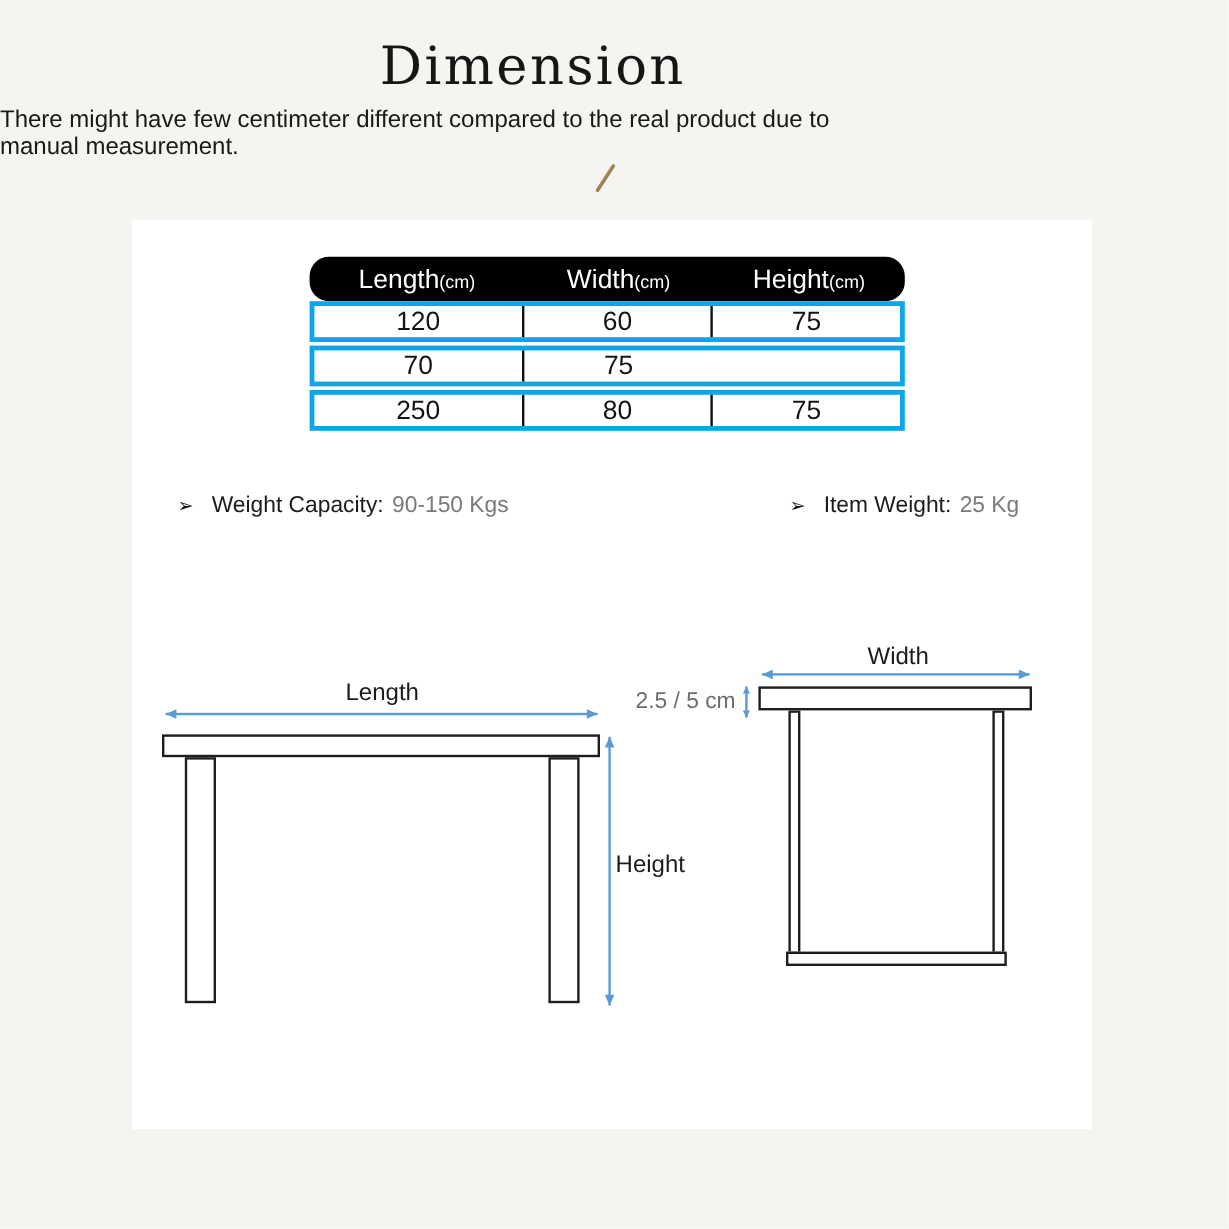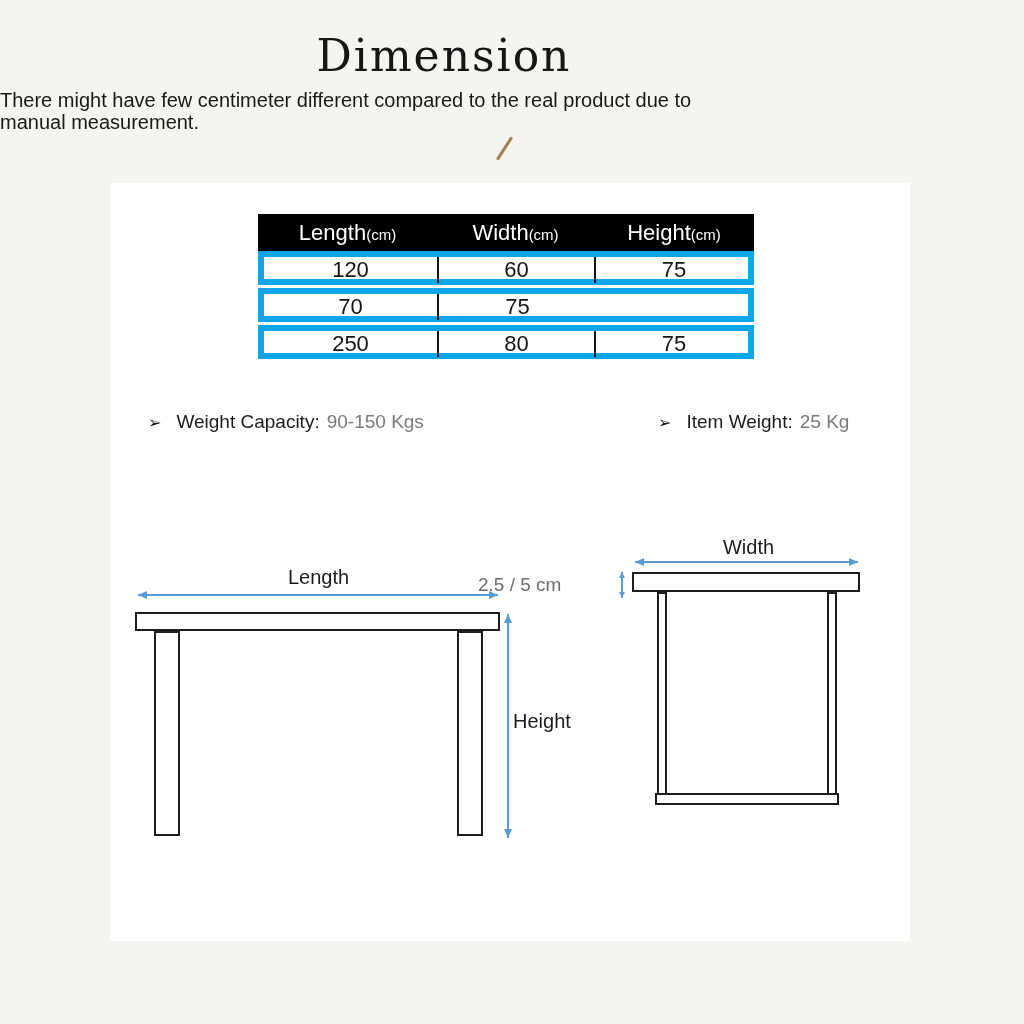--- a/index.html
+++ b/index.html
@@ -37,27 +37,28 @@
     position:absolute; left:110px; top:183px;
     width:800px; height:758px; background:#ffffff;
   }
 
   
   .size-table{ position:absolute; left:148px; top:31px; width:496px; }
   .t-head{
     display:grid; grid-template-columns:179px 157px 160px;
     background:#000000; color:#ffffff; height:37px;
     align-items:center;
+    border-radius:16px;
   }
   .t-hcell{ text-align:center; font-size:22px; }
   .t-hcell .unit{ font-size:15px; }
   .t-row{
     display:grid; grid-template-columns:175px 157px 156px;
     height:34px; margin-top:3px;
-    border:6px solid #0ea5e9; background:#fff;
+    border:4px solid #0ea5e9; background:#fff;
   }
   .t-row.first{ margin-top:0; }
   .t-cell{
     display:flex; align-items:center; justify-content:center;
     font-size:22px; color:#141414;
     border-right:2px solid #121212;
   }
   .t-cell:last-child{ border-right:none; }
 
   
@@ -103,21 +104,21 @@
     left:-2px;
     border-left-width:3px; border-right-width:3px; border-top-width:6px;
   }
   .outline{ position:absolute; background:#ffffff; border:2px solid #1d1d1d; }
   .outline.thick{ border-width:2.5px; }
   .diagram-label{
     position:absolute; font-size:20px; color:#1c1c1c; white-space:nowrap;
   }
   .thickness-label{
     position:absolute; font-size:19px; color:#6e6e6e;
-    text-align:left; white-space:nowrap;
+    text-align:right; white-space:nowrap;
   }
 </style>
 </head>
 <body>
 
 <div class="page-title">Dimension</div>
 
 <div class="subtitle">
   <div>There might have few centimeter different compared to the real product due to</div>
   <div>manual measurement.</div>

